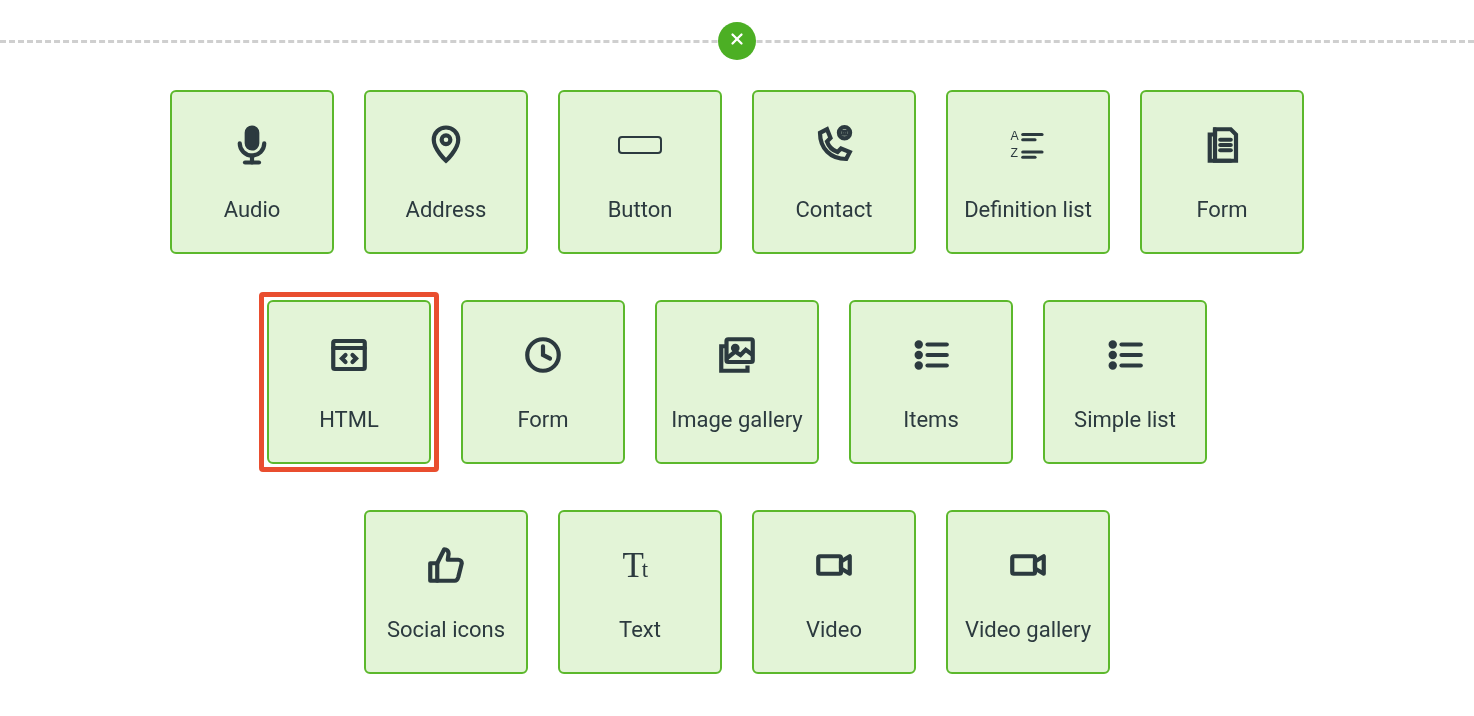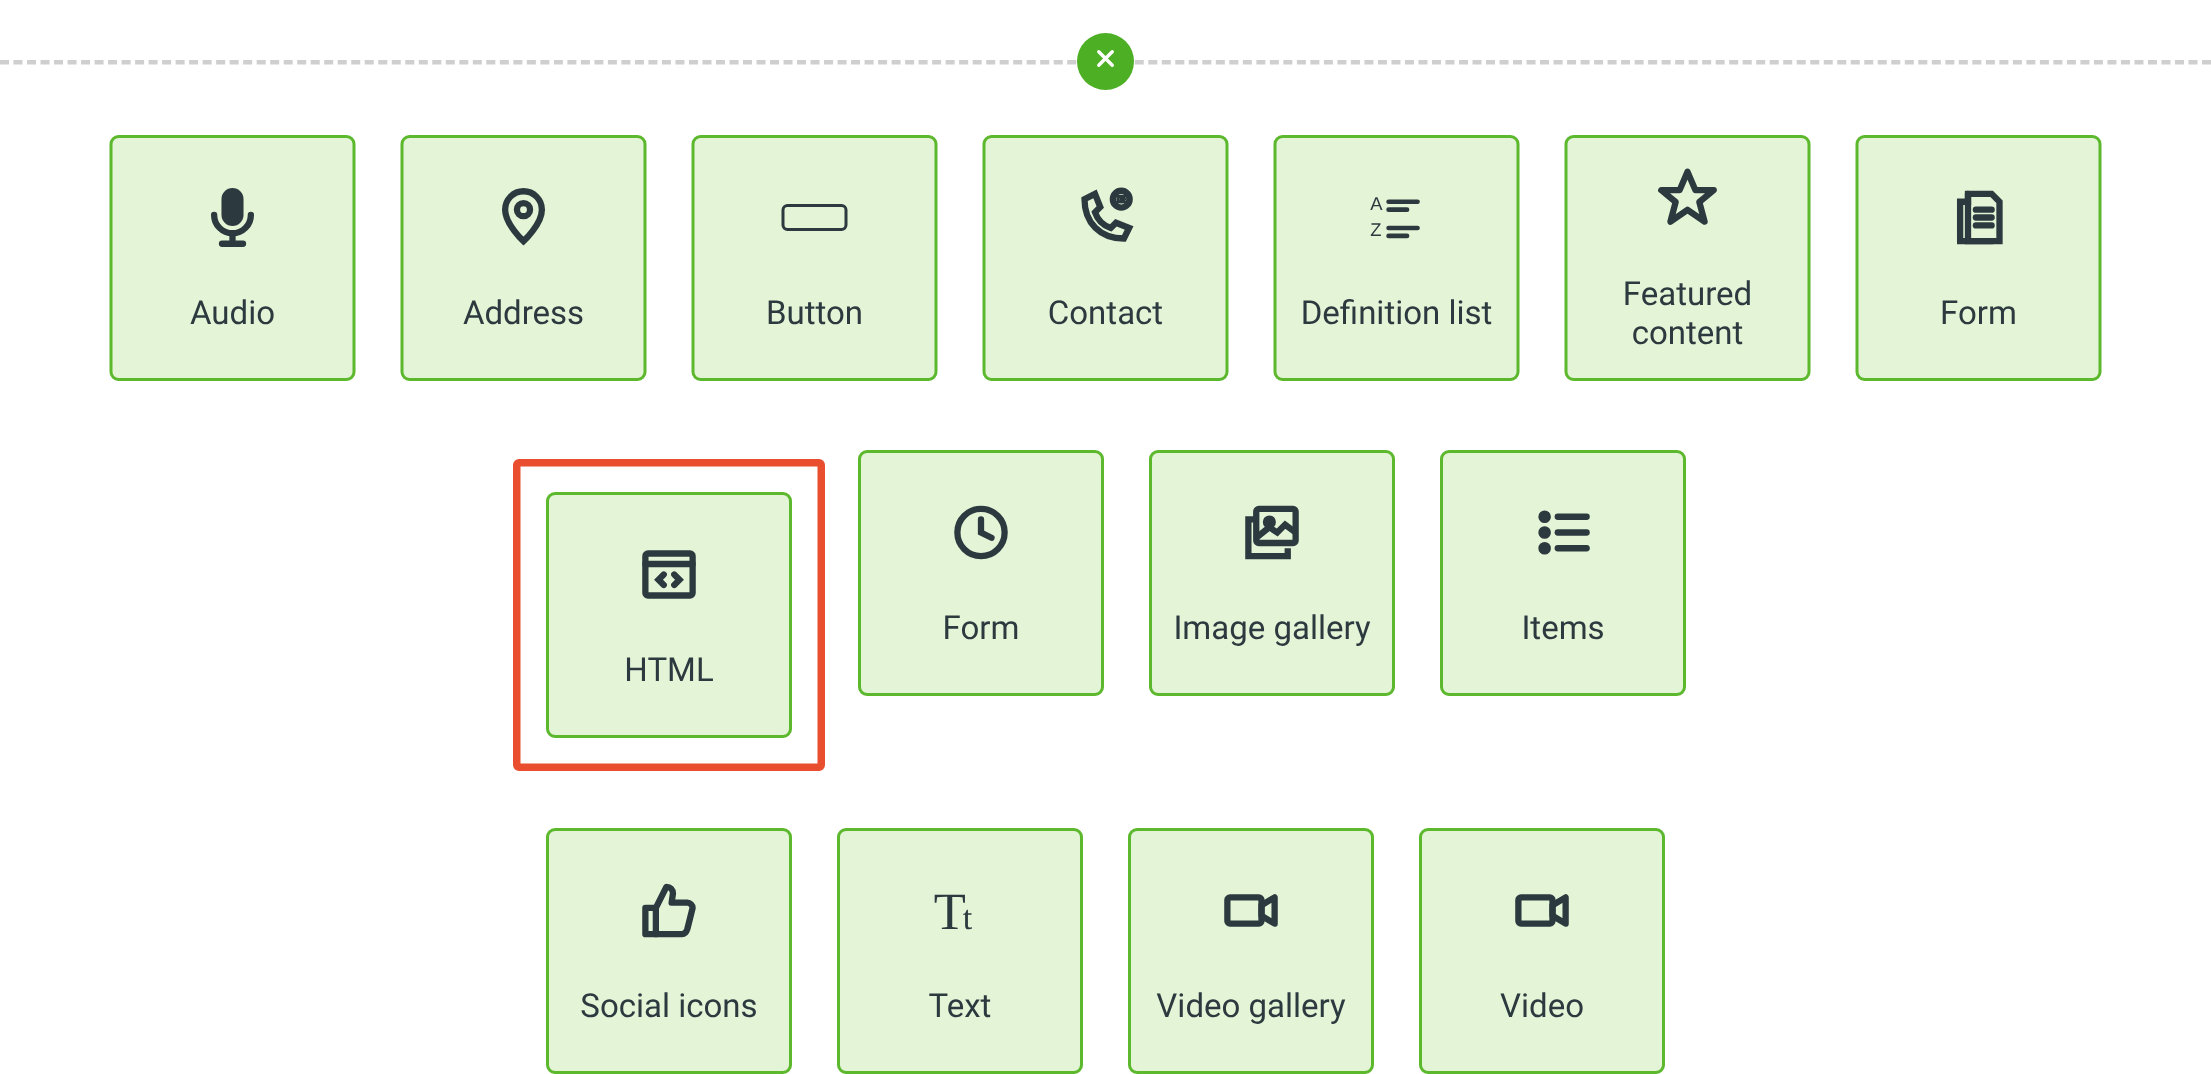--- a/index.html
+++ b/index.html
@@ -50,22 +50,21 @@
       gap: 14px;
       justify-content: center;
     }
     .tile-wrap {
       position: relative;
       padding: 8px;
     }
     .tile-wrap.highlighted {
       border: 5px solid #e94e2f;
       border-radius: 4px;
-      padding: 17px;
-      margin-top: 14px;
+      padding: 3px;
     }
     .tile {
       width: 164px;
       height: 164px;
       background: #e3f4d7;
       border: 2px solid #5cb82c;
       border-radius: 6px;
       display: flex;
       flex-direction: column;
       align-items: center;
@@ -168,30 +167,20 @@
               <line x1="9" y1="16" x2="20" y2="16"></line>
               <line x1="9" y1="19" x2="16" y2="19"></line>
             </svg>
           </div>
           <div class="label">Definition list</div>
         </div>
       </div>
       <div class="tile-wrap">
         <div class="tile">
           <div class="icon">
-            <svg viewBox="0 0 24 24" fill="none" stroke="#2c3a3f" stroke-width="2.4" stroke-linejoin="round">
-              <polygon points="12,2 15,9 22,9 16.5,13.5 18.5,21 12,16.5 5.5,21 7.5,13.5 2,9 9,9"></polygon>
-            </svg>
-          </div>
-          <div class="label">Featured content</div>
-        </div>
-      </div>
-      <div class="tile-wrap">
-        <div class="tile">
-          <div class="icon">
             <svg viewBox="0 0 24 24" fill="none" stroke="#2c3a3f" stroke-width="2.4" stroke-linecap="round">
               <path d="M8 3h9l3 3v15H8z"></path>
               <path d="M8 3v3H5v15h12"></path>
               <line x1="11" y1="9" x2="17" y2="9"></line>
               <line x1="11" y1="12" x2="17" y2="12"></line>
               <line x1="11" y1="15" x2="17" y2="15"></line>
             </svg>
           </div>
           <div class="label">Form</div>
         </div>
@@ -243,20 +232,35 @@
               <line x1="10" y1="6" x2="21" y2="6"></line>
               <circle cx="5" cy="12" r="1.2" fill="#2c3a3f"></circle>
               <line x1="10" y1="12" x2="21" y2="12"></line>
               <circle cx="5" cy="18" r="1.2" fill="#2c3a3f"></circle>
               <line x1="10" y1="18" x2="21" y2="18"></line>
             </svg>
           </div>
           <div class="label">Items</div>
         </div>
       </div>
+      <div class="tile-wrap">
+        <div class="tile">
+          <div class="icon">
+            <svg viewBox="0 0 24 24" fill="none" stroke="#2c3a3f" stroke-width="2.4" stroke-linecap="round">
+              <circle cx="5" cy="6" r="1.2" fill="#2c3a3f"></circle>
+              <line x1="10" y1="6" x2="21" y2="6"></line>
+              <circle cx="5" cy="12" r="1.2" fill="#2c3a3f"></circle>
+              <line x1="10" y1="12" x2="21" y2="12"></line>
+              <circle cx="5" cy="18" r="1.2" fill="#2c3a3f"></circle>
+              <line x1="10" y1="18" x2="21" y2="18"></line>
+            </svg>
+          </div>
+          <div class="label">Simple list</div>
+        </div>
+      </div>
     </div>
     <div class="row">
       <div class="tile-wrap">
         <div class="tile">
           <div class="icon">
             <svg viewBox="0 0 24 24" fill="none" stroke="#2c3a3f" stroke-width="2.4" stroke-linecap="round" stroke-linejoin="round">
               <path d="M7 11v10H3V11z"></path>
               <path d="M7 11l4-8c1.5 0 2.5 1 2.5 2.5L13 9h6c1 0 2 1 2 2l-2 8c-.3 1-1 2-2 2H7"></path>
             </svg>
           </div>
@@ -275,28 +279,28 @@
         </div>
       </div>
       <div class="tile-wrap">
         <div class="tile">
           <div class="icon">
             <svg viewBox="0 0 24 24" fill="none" stroke="#2c3a3f" stroke-width="2.4" stroke-linejoin="round">
               <rect x="3" y="7" width="13" height="10" rx="1"></rect>
               <polygon points="16,10 21,7 21,17 16,14"></polygon>
             </svg>
           </div>
-          <div class="label">Video gallery</div>
+          <div class="label">Video</div>
         </div>
       </div>
       <div class="tile-wrap">
         <div class="tile">
           <div class="icon">
             <svg viewBox="0 0 24 24" fill="none" stroke="#2c3a3f" stroke-width="2.4" stroke-linejoin="round">
               <rect x="3" y="7" width="13" height="10" rx="1"></rect>
               <polygon points="16,10 21,7 21,17 16,14"></polygon>
             </svg>
           </div>
-          <div class="label">Video</div>
+          <div class="label">Video gallery</div>
         </div>
       </div>
     </div>
   </div>
 
 </body></html>

